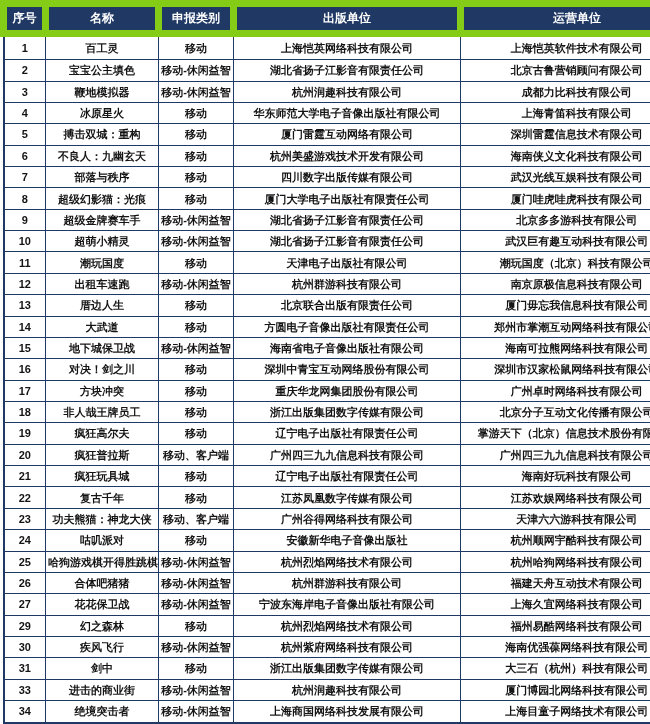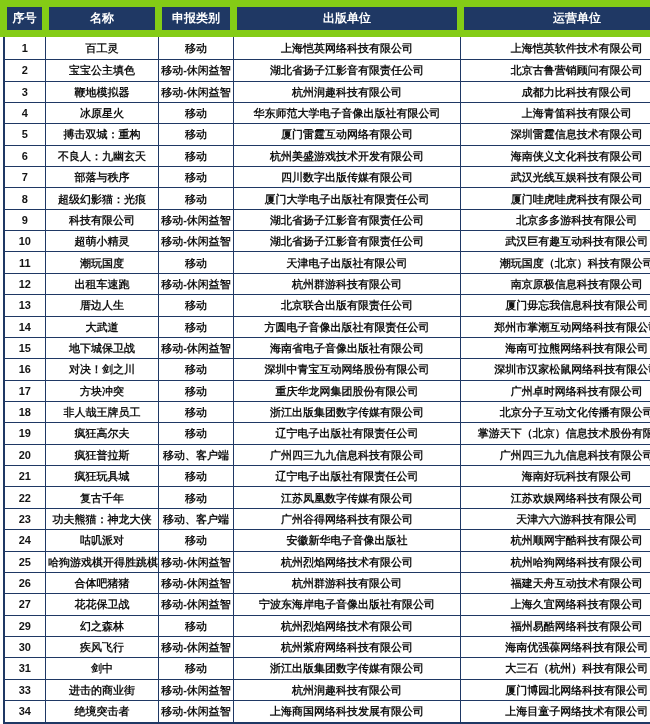--- a/index.html
+++ b/index.html
@@ -101,21 +101,21 @@
       </tr>
       <tr>
         <td class="col-no">8</td>
         <td class="col-name">超级幻影猫：光痕</td>
         <td class="col-category">移动</td>
         <td class="col-publisher">厦门大学电子出版社有限责任公司</td>
         <td class="col-operator">厦门哇虎哇虎科技有限公司</td>
       </tr>
       <tr>
         <td class="col-no">9</td>
-        <td class="col-name">科技有限公司</td>
+        <td class="col-name">超级金牌赛车手</td>
         <td class="col-category">移动-休闲益智</td>
         <td class="col-publisher">湖北省扬子江影音有限责任公司</td>
         <td class="col-operator">北京多多游科技有限公司</td>
       </tr>
       <tr>
         <td class="col-no">10</td>
         <td class="col-name">超萌小精灵</td>
         <td class="col-category">移动-休闲益智</td>
         <td class="col-publisher">湖北省扬子江影音有限责任公司</td>
         <td class="col-operator">武汉巨有趣互动科技有限公司</td>

